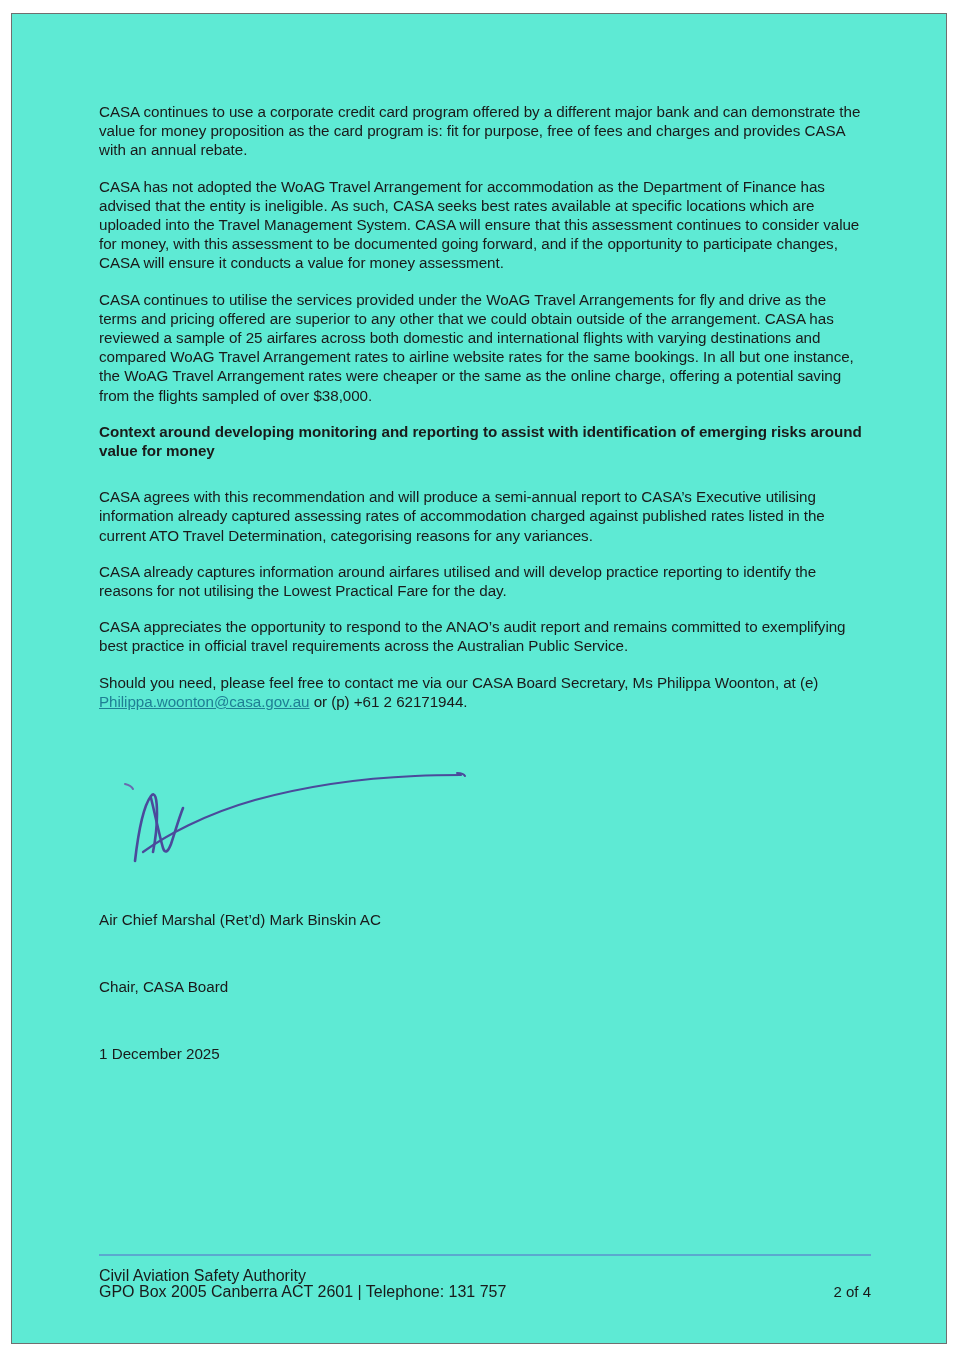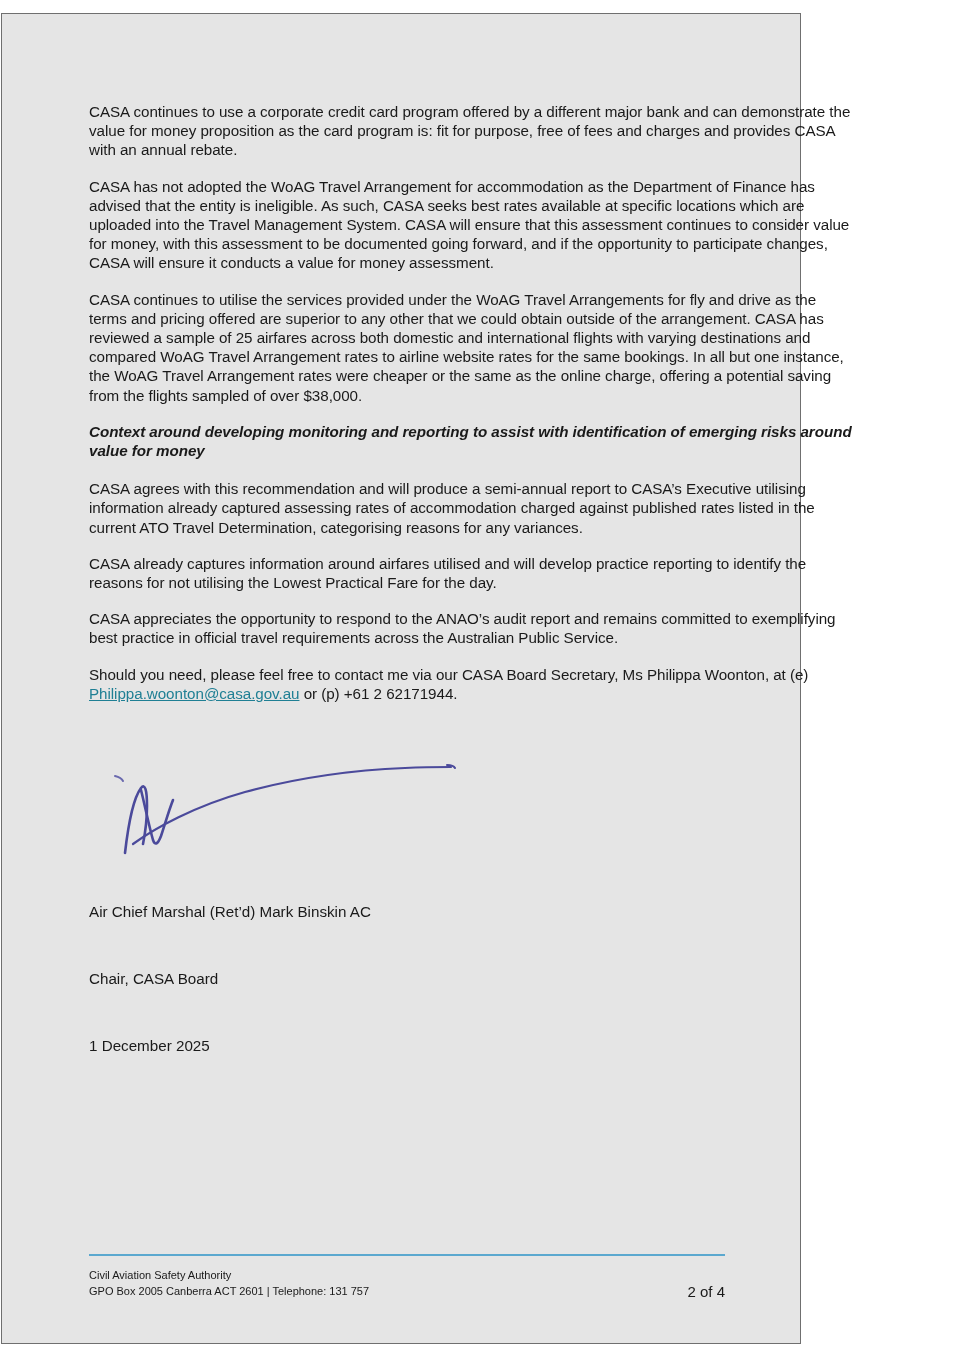--- a/index.html
+++ b/index.html
@@ -11,50 +11,49 @@
   body {
     width: 960px;
     height: 1357px;
     font-family: "Liberation Sans", sans-serif;
     color: #000000;
     overflow: hidden;
   }
 
   .page {
     position: absolute;
-    left: 1px;
+    left: 11px;
     top: 13px;
-    width: 800px;
+    width: 936px;
     height: 1331px;
     box-sizing: border-box;
     border: 1.5px solid #6f6f6f;
-    background: #e5e5e5;
+    background: #5eead4;
   }
 
   .content {
     position: absolute;
     left: 87px;
     top: 88px;
     width: 765px;
   }
 
   p.para {
     margin: 0 0 17px 0;
     font-size: 15.2px;
     line-height: 19.2px;
     letter-spacing: -0.05px;
     color: #1a1a1a;
     text-align: left;
   }
 
   p.para.heading {
     font-weight: bold;
-    margin-bottom: 19px;
+    margin-bottom: 27px;
     margin-top: 2px;
-    font-style: italic;
   }
 
   a.maillink {
     color: #1f7f94;
     text-align: center;
   }
 
   .signoff {
     margin-top: 45px;
     font-size: 15.2px;
@@ -93,21 +92,21 @@
     background: #5ba8cf;
     width: 100%;
     margin-bottom: 12px;
   }
   .footer-row {
     display: flex;
     align-items: flex-end;
     justify-content: space-between;
   }
   .footer-left {
-    font-size: 11px;
+    font-size: 16px;
     line-height: 15.4px;
     color: #1a1a1a;
   }
   .footer-right {
     font-size: 15px;
     line-height: 15.4px;
     color: #1a1a1a;
     white-space: nowrap;
     padding-bottom: 0px;
     text-align: right;

